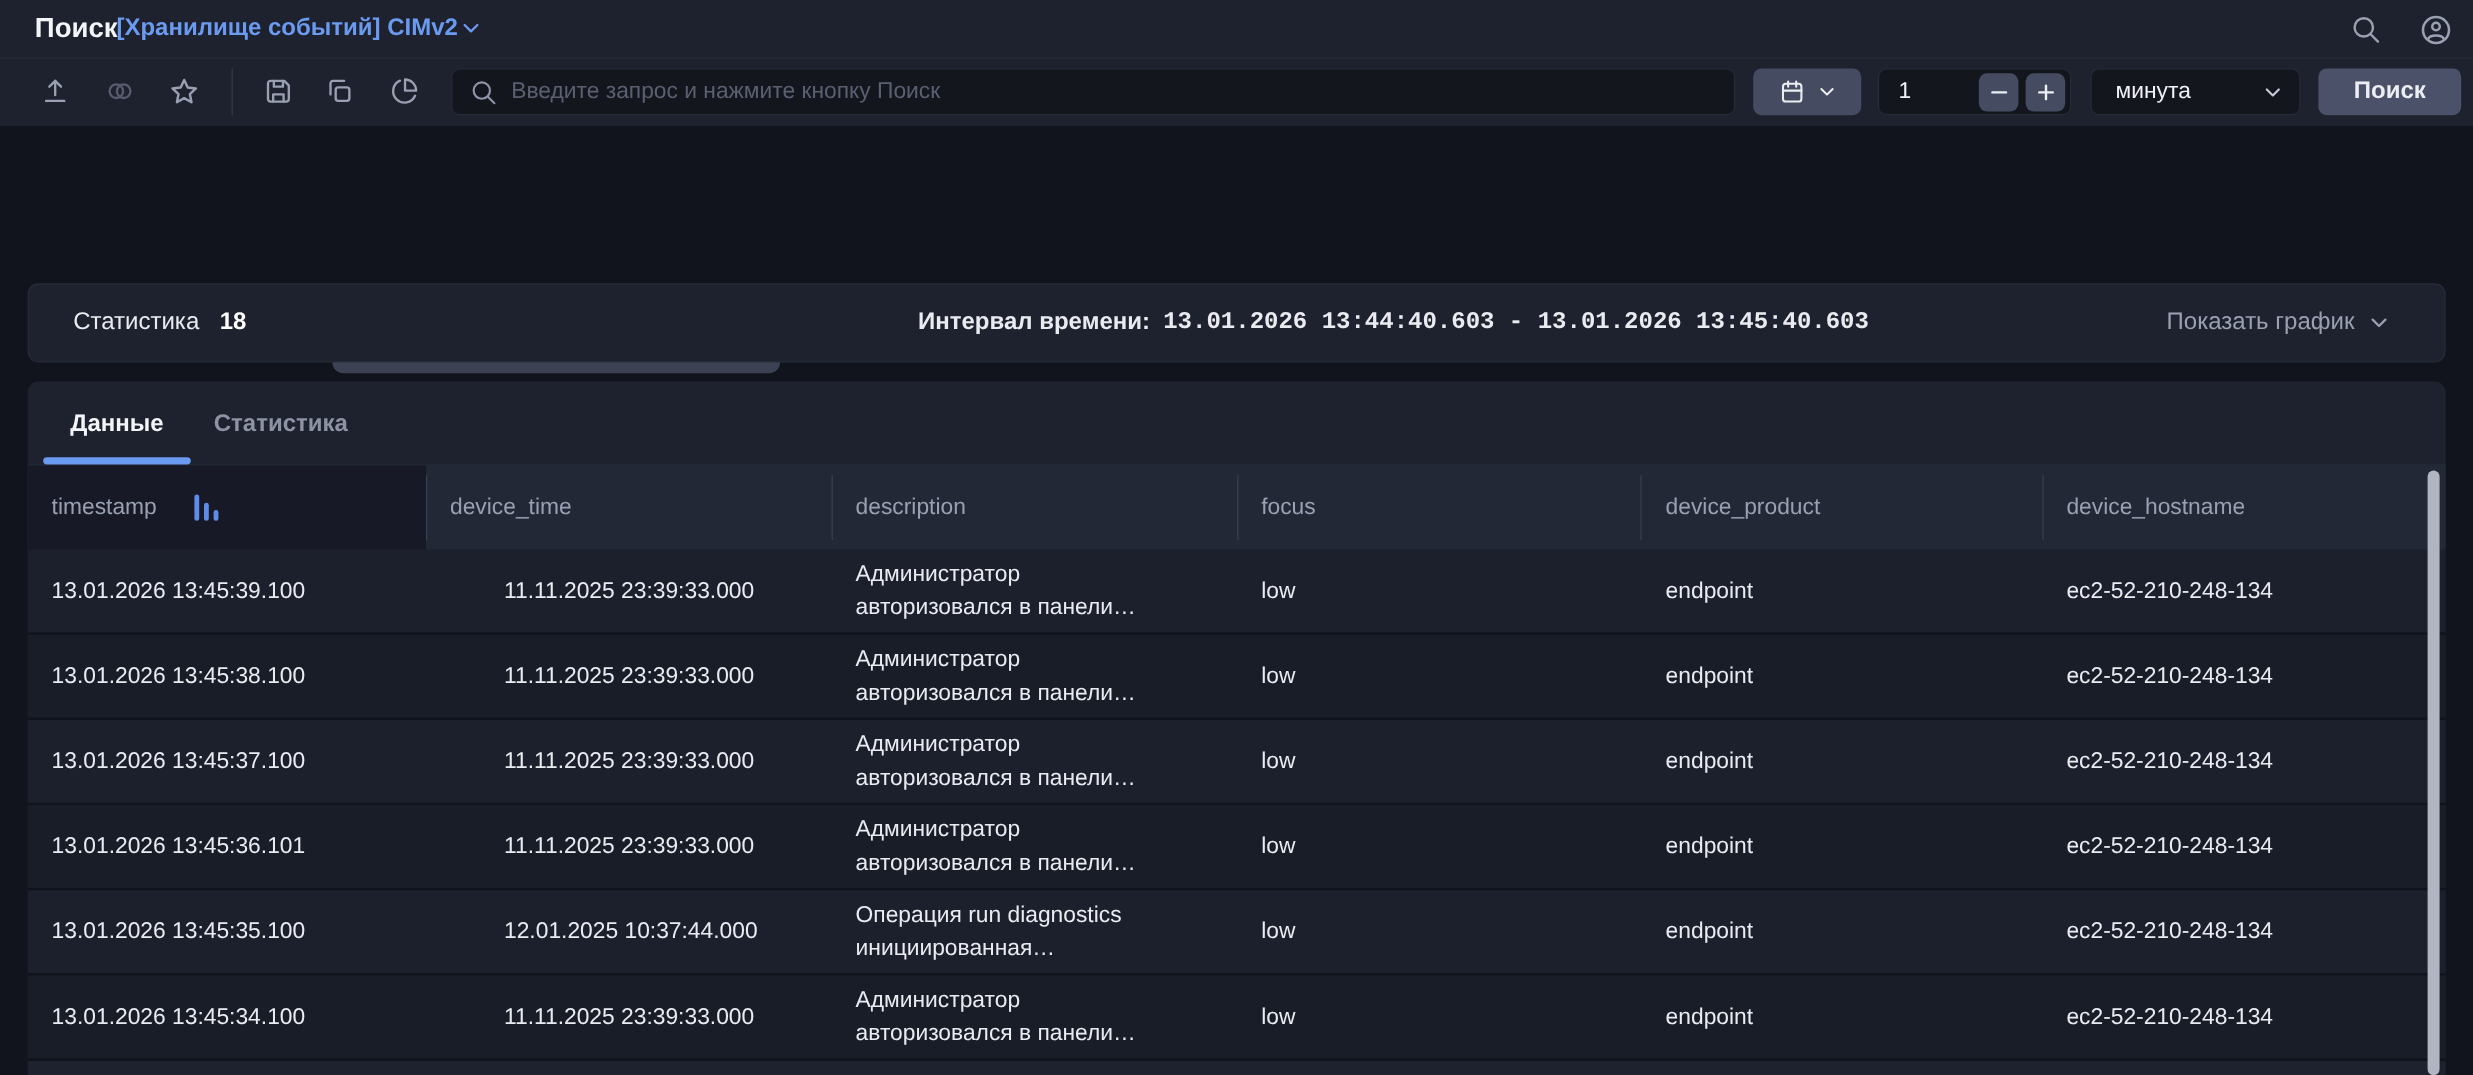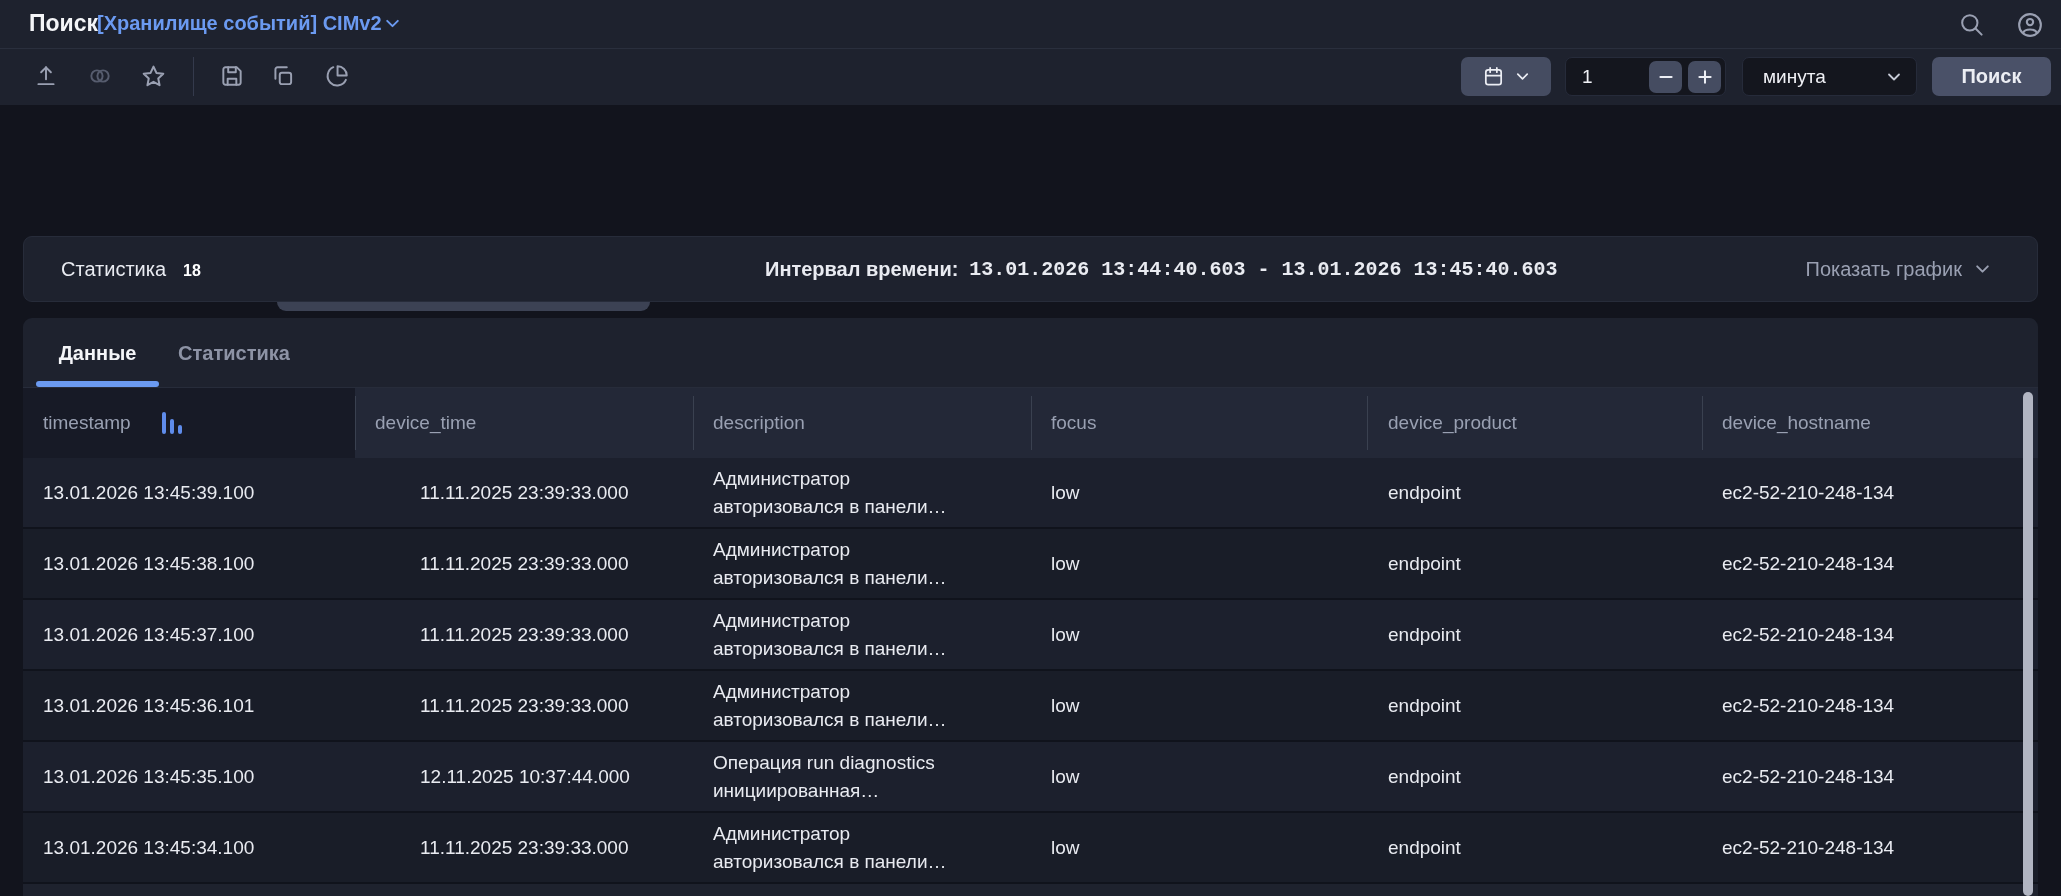--- a/index.html
+++ b/index.html
@@ -44,21 +44,21 @@
   .reset-all { position:absolute; left:90px; top:173px; display:flex; align-items:center; gap:12px; color:#9aa0b2; font-size:20px; font-weight:600; cursor:pointer; }
   .chip { position:absolute; left:277px; top:163px; height:43px; width:373px; background:#3c4254; border-radius:9px; display:flex; align-items:center; padding:0 14px; gap:11px; cursor:pointer; }
   .chip .txt { font-size:19px; color:#f0f1f6; white-space:nowrap; overflow:hidden; flex:1; }
   .chip .cicon { color:#9aa0b2; flex:none; }
   .add-filter { position:absolute; left:672px; top:171px; display:flex; align-items:center; gap:12px; color:#6b9af1; font-size:20px; font-weight:600; cursor:pointer; }
 
   
   .summary-card { position:absolute; left:23px; top:236px; width:2015px; height:66px; background:#1e222e; border:1px solid #272c3a; border-radius:9px; }
   .matches { position:absolute; left:37px; top:50%; transform:translateY(-50%); display:flex; align-items:baseline; gap:17px; }
   .matches .lab { font-size:20px; color:#e9ebf1; }
-  .matches .cnt { font-size:16px; font-weight:700; color:#ffffff; }
+  .matches .cnt { font-size:20px; font-weight:700; color:#ffffff; }
   .interval { position:absolute; left:741px; top:50%; transform:translateY(-50%); display:flex; gap:11px; white-space:nowrap; }
   .interval .lab { font-size:20px; font-weight:700; }
   .interval .val { font-size:20px; font-weight:600;font-family:Liberation Mono, monospace; }
   .show-chart { position:absolute; right:46px; top:50%; transform:translateY(-50%); display:flex; align-items:center; gap:12px; color:#9aa0b2; font-size:20px; cursor:pointer; }
 
   
   .main-card { position:absolute; left:23px; top:318px; width:2015px; height:578px; background:#1e222e; border-radius:9px 9px 0 0; }
   .tabs { position:absolute; left:0; top:0; width:100%; height:70px; border-bottom:1px solid #272c3a; }
   .tab { position:absolute; top:0; height:70px; display:flex; align-items:center; justify-content:center; font-size:20px; cursor:pointer; }
   .tab-data { left:13px; width:123px; color:#f4f5f8; font-weight:700; }
@@ -148,20 +148,29 @@
           <path d="M5 14.5V6a2 2 0 012-2h8.5"></path>
         </svg>
     </span>
     <span class="tb-ico" style="left:324px">
       <svg class="ico" width="26" height="26" viewBox="0 0 24 24">
           <path d="M20.2 15.5A8.8 8.8 0 118.6 3.9"></path>
           <path d="M21 11.5A8.5 8.5 0 0012.5 3v8.5z"></path>
         </svg>
     </span>
 
+    <div class="query-input">
+      <span class="mag">
+        <svg class="ico" width="24" height="24" viewBox="0 0 24 24">
+            <circle cx="10.5" cy="10.5" r="6.8"></circle>
+            <path d="M15.6 15.6L21 21"></path>
+          </svg>
+      </span>
+      <span class="ph">Введите запрос и нажмите кнопку Поиск</span>
+    </div>
 
     <button class="btn-slate cal-btn">
       <span>
         <svg class="ico" width="23" height="23" viewBox="0 0 24 24" stroke-width="2">
             <rect x="4" y="5" width="16" height="15.5" rx="2.5"></rect>
             <path d="M8.5 3v4.5M15.5 3v4.5"></path>
             <path d="M4 11h16"></path>
           </svg>
       </span>
       <span>
@@ -313,21 +322,21 @@
         <span class="cell c1">13.01.2026 13:45:36.101</span>
         <span class="cell c2">11.11.2025 23:39:33.000</span>
         <span class="cell desc c3"><span>Администратор</span><br><span>авторизовался в панели…</span></span>
         <span class="cell c4">low</span>
         <span class="cell c5">endpoint</span>
         <span class="cell c6">ec2-52-210-248-134</span>
       </div>
 
       <div class="trow">
         <span class="cell c1">13.01.2026 13:45:35.100</span>
-        <span class="cell c2">12.11.2025 10:37:44.000</span>
+        <span class="cell c2">12.01.2025 10:37:44.000</span>
         <span class="cell desc c3"><span>Операция run diagnostics</span><br><span>инициированная…</span></span>
         <span class="cell c4">low</span>
         <span class="cell c5">endpoint</span>
         <span class="cell c6">ec2-52-210-248-134</span>
       </div>
 
       <div class="trow">
         <span class="cell c1">13.01.2026 13:45:34.100</span>
         <span class="cell c2">11.11.2025 23:39:33.000</span>
         <span class="cell desc c3"><span>Администратор</span><br><span>авторизовался в панели…</span></span>

